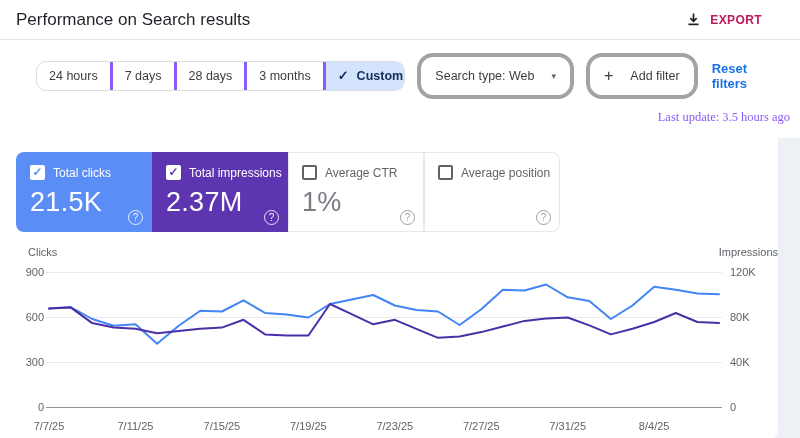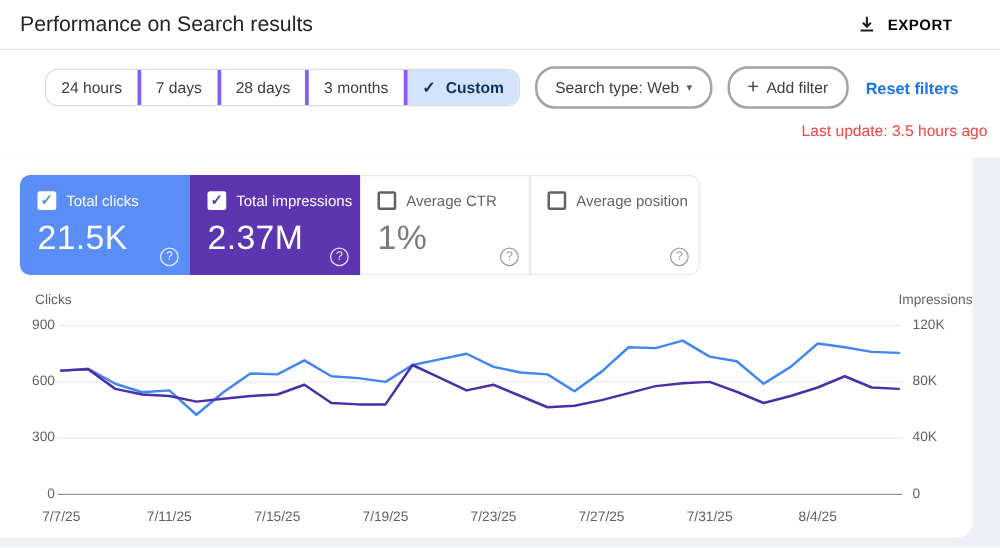--- a/index.html
+++ b/index.html
@@ -11,43 +11,43 @@
     color:#202124;
     -webkit-font-smoothing:antialiased;
   }
   .top-section { background:#fff; width:800px; }
   .hdr {
     height:40px; display:flex; align-items:center; justify-content:space-between;
     padding:0 38px 0 16px; border-bottom:1px solid #e3e5e8;
   }
   .page-title { font-size:17px; color:#1f2328; }
   .export-btn { display:flex; align-items:center; gap:9px; cursor:pointer; }
-  .export-btn .lbl { font-size:12px; font-weight:bold; letter-spacing:.4px; color:#000000; }
+  .export-btn .lbl { font-size:12px; font-weight:bold; letter-spacing:.4px; color:#be185d; }
   .filters { display:flex; align-items:center; gap:12px; padding:13px 16px 8px;margin-left:20px; }
   .seg {
     display:inline-flex; border:1px solid #dadce0; border-radius:10px;
     overflow:hidden; background:#fff; height:30px;
   }
   .seg-item {
     padding:5px 12px; font-size:12.5px; line-height:18px; color:#3c4043;
     border-left:3px solid #8b5cf6; cursor:pointer; white-space:nowrap;
     display:flex; align-items:center; gap:8px;
   }
   .seg-item:first-child { border-left:none; }
   .seg-item.sel { background:#d3e3fc; color:#0f2f5c; font-weight:bold; }
   .seg-item .chk { font-size:13px; }
   .chip {
-    display:inline-flex; align-items:center; gap:6px; height:34px;
-    border:2px solid #a3a3a3; border-radius:16px; padding:0 14px;
+    display:inline-flex; align-items:center; gap:17px; height:46px;
+    border:4px solid #a3a3a3; border-radius:16px; padding:0 14px;
     font-size:12.5px; color:#3c4043; cursor:pointer; background:#fff; white-space:nowrap;
   }
   .chip .caret { font-size:9px; color:#5f6368; }
   .chip .plus { font-size:16px; font-weight:400; color:#3c4043; }
   .reset-link { color:#1a73e8; font-size:13px; font-weight:bold; cursor:pointer; margin-left:2px; }
-  .last-update { text-align:right; font-size:12.5px; line-height:15px; color:#ef4444; padding:3px 10px 13px 0; }
+  .last-update { text-align:right; font-size:12.5px; line-height:15px; color:#8b5cf6; padding:3px 10px 13px 0;font-family:Liberation Serif, serif; }
 
   .main-card {
     background:#fff; width:778px; height:304px;
     border-radius:0 0 12px 0; padding:14px 0 0 16px;
   }
   .cards { display:flex; }
   .card {
     width:136px; height:80px; position:relative; cursor:pointer;
     padding:13px 12px 10px 14px; background:#fff;
     box-shadow:inset 0 0 0 1px #e7e9ec;

